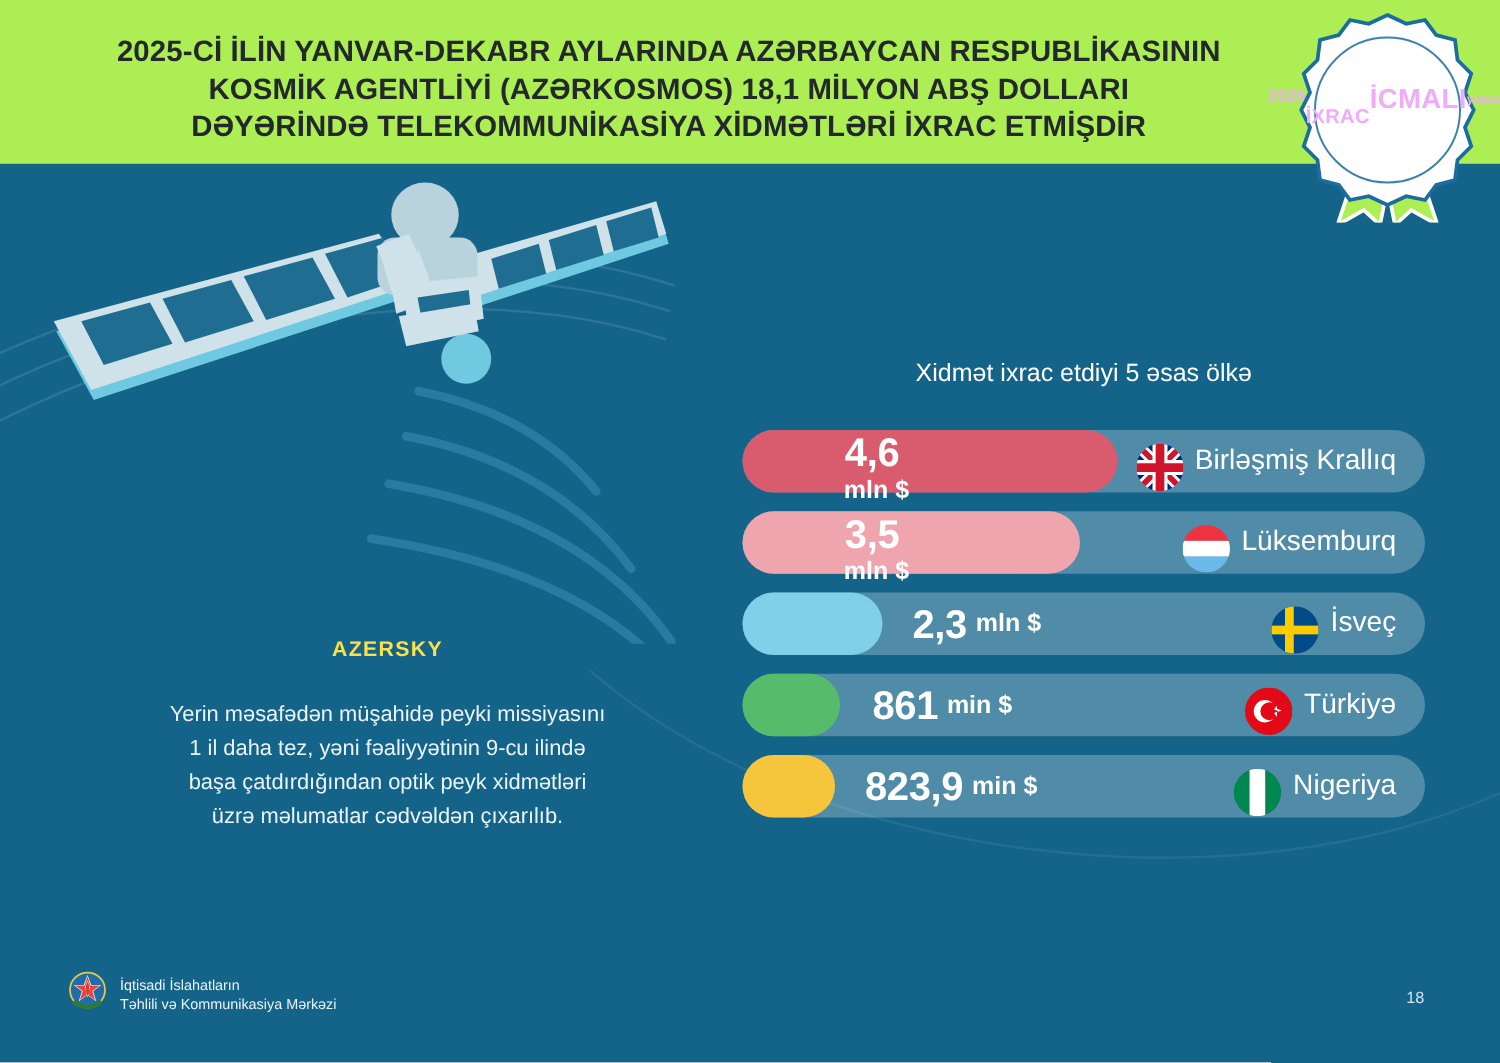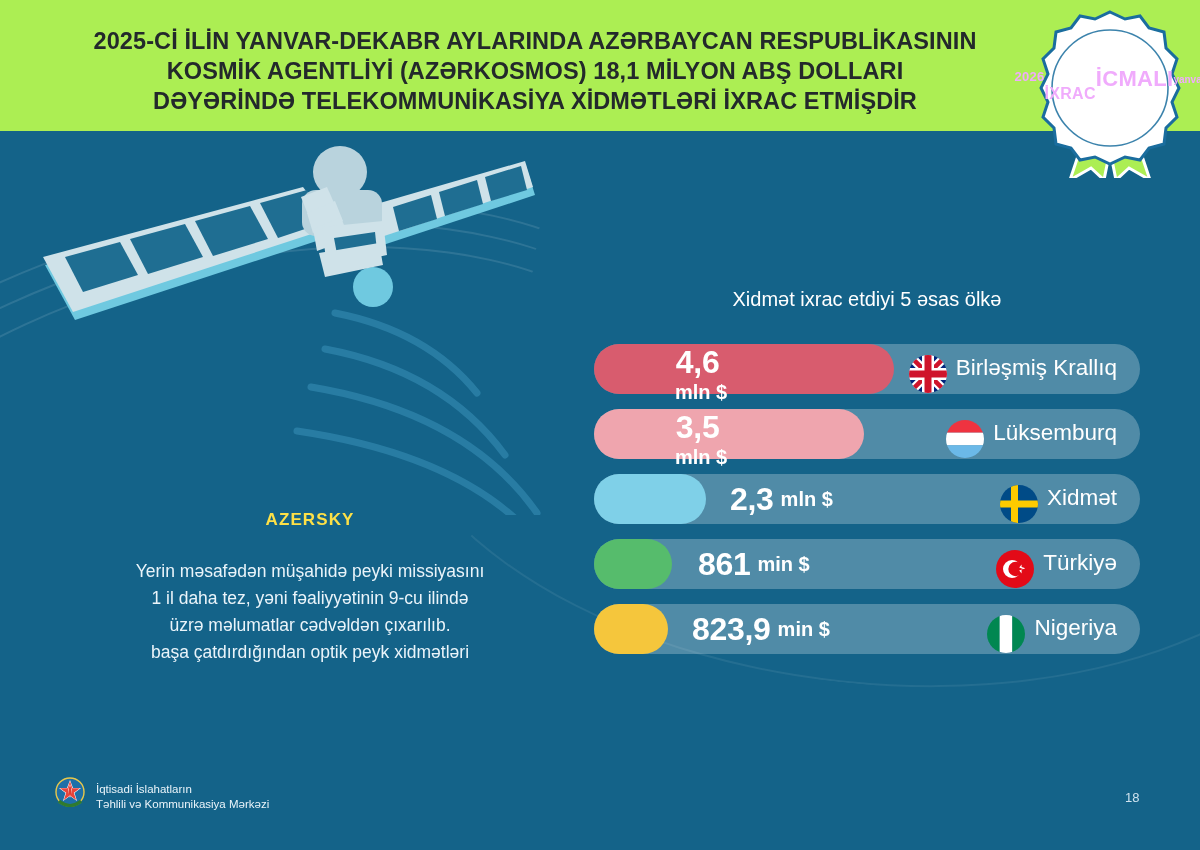--- a/index.html
+++ b/index.html
@@ -250,22 +250,22 @@
       <path d="M290 214 Q408 236 470 320"></path>
       <path d="M276 252 Q432 278 502 378"></path>
       <path d="M262 296 Q452 324 520 430"></path>
     </g>
   </svg>
 
   <div class="azersky-title">AZERSKY</div>
   <div class="azersky-body">
     <span class="bline">Yerin məsafədən müşahidə peyki missiyasını</span>
     <span class="bline">1 il daha tez, yəni fəaliyyətinin 9-cu ilində</span>
+    <span class="bline">başa çatdırdığından optik peyk xidmətləri</span>
     <span class="bline">üzrə məlumatlar cədvəldən çıxarılıb.</span>
-    <span class="bline">başa çatdırdığından optik peyk xidmətləri</span>
   </div>
 
   <div class="chart-title">Xidmət ixrac etdiyi 5 əsas ölkə</div>
 
   <div class="bars">
 
     <div class="bar-row">
       <div class="bar-track"></div>
       <div class="bar-fill" style="width:300px;background:#D85C6E;"></div>
       <div class="bar-value" style="left:74px;flex-direction:column;">
@@ -313,21 +313,21 @@
         <span class="unit">mln $</span>
       </div>
       <div class="bar-country">
         <span class="flag">
           <svg width="38" height="38" viewBox="0 0 38 38">
             <rect width="38" height="38" fill="#004B87"></rect>
             <rect x="11" y="0" width="7" height="38" fill="#FECB00"></rect>
             <rect x="0" y="15.5" width="38" height="7" fill="#FECB00"></rect>
           </svg>
         </span>
-        <span class="cname">Xidmət</span>
+        <span class="cname">İsveç</span>
       </div>
     </div>
 
     <div class="bar-row">
       <div class="bar-track"></div>
       <div class="bar-fill" style="width:78px;background:#56BC6C;"></div>
       <div class="bar-value" style="left:104px;">
         <span class="num">861</span>
         <span class="unit">min $</span>
       </div>

